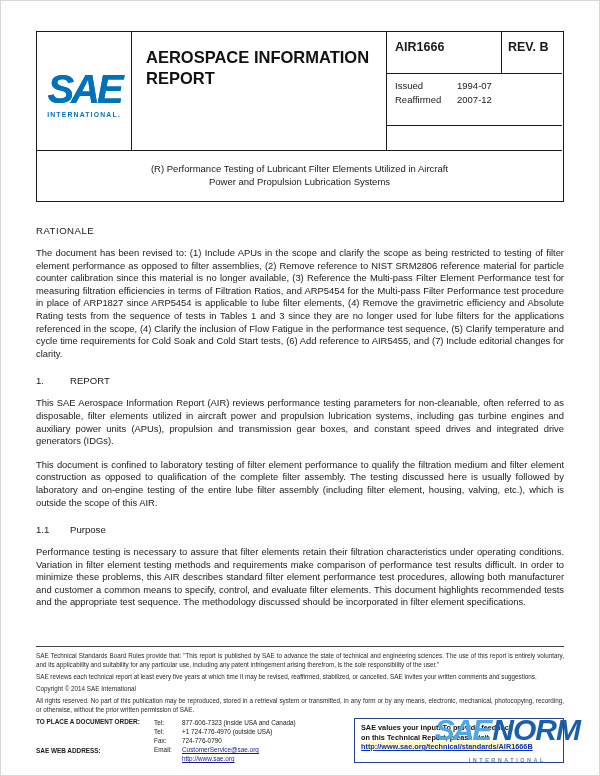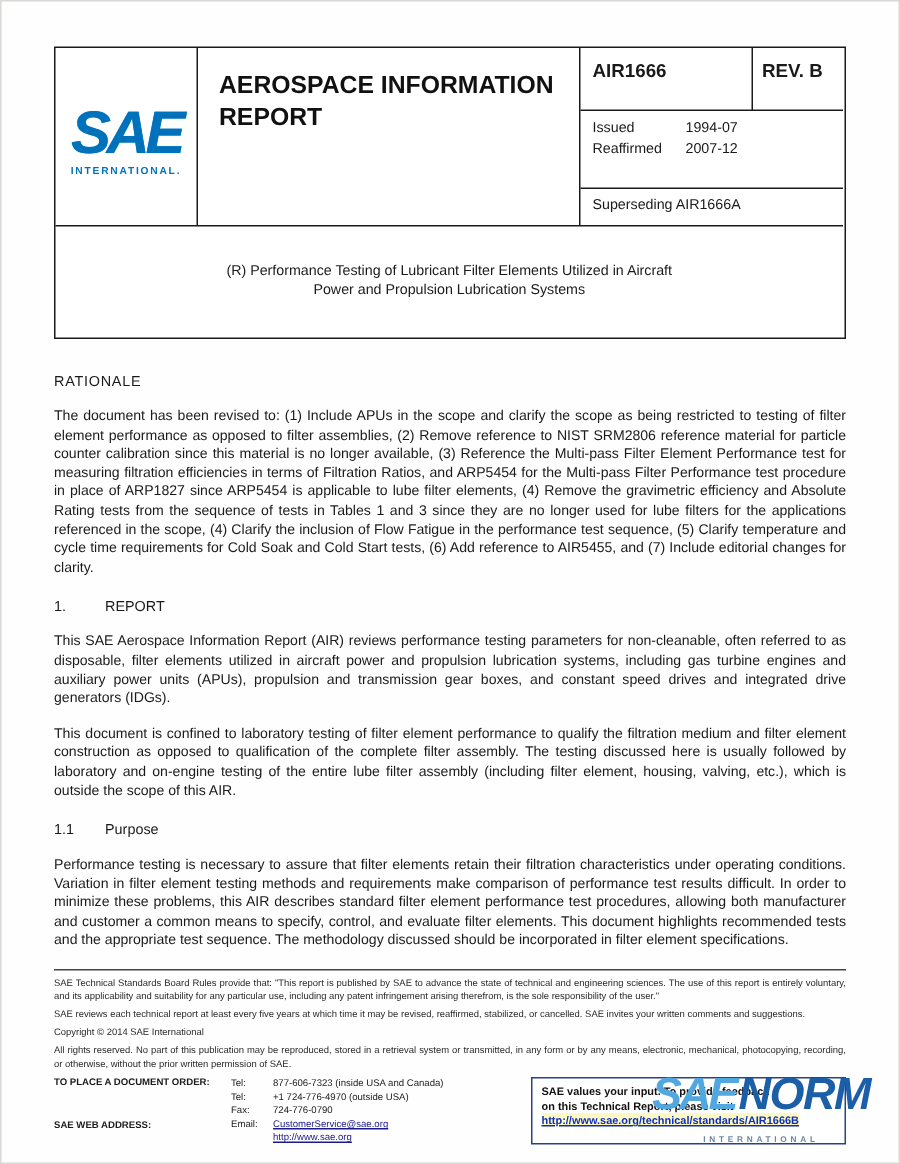--- a/index.html
+++ b/index.html
@@ -69,21 +69,21 @@
   .cell-superseding {
     grid-column: 3 / 5; grid-row: 3;
     padding: 5px 8px;
   }
   .cell-title {
     grid-column: 1 / 5; grid-row: 4;
     border-top: 1.6px solid #1a1a1a;
     text-align: center; padding: 8px 20px 9px;
     line-height: 12.5px;
   }
-  .cell-title .ttl { max-width: 320px; margin: 16px auto; }
+  .cell-title .ttl { max-width: 320px; margin: 4px auto; }
 
   
   .rationale-head {
     font-size: 9.6px; letter-spacing: 0.5px;
     margin-top: 23px; color: #1a1a1a;
   }
   p.body-text {
     font-size: 9.4px; line-height: 12.6px; text-align: justify;
     color: #1a1a1a; margin-top: 11px;
   }
@@ -157,21 +157,20 @@
       <div class="cell cell-dates">
         <div class="date-row">
           <span class="date-label">Issued</span>
           <span>1994-07</span>
         </div>
         <div class="date-row">
           <span class="date-label">Reaffirmed</span>
           <span>2007-12</span>
         </div>
       </div>
-      <div class="cell cell-superseding">Superseding AIR1666A</div>
       <div class="cell cell-title">
         <div class="ttl">(R) Performance Testing of Lubricant Filter Elements Utilized in Aircraft Power and Propulsion Lubrication Systems</div>
       </div>
     </div>
 
     <div class="rationale-head">RATIONALE</div>
     <p class="body-text">The document has been revised to: (1) Include APUs in the scope and clarify the scope as being restricted to testing of filter element performance as opposed to filter assemblies, (2) Remove reference to NIST SRM2806 reference material for particle counter calibration since this material is no longer available, (3) Reference the Multi-pass Filter Element Performance test for measuring filtration efficiencies in terms of Filtration Ratios, and ARP5454 for the Multi-pass Filter Performance test procedure in place of ARP1827 since ARP5454 is applicable to lube filter elements, (4) Remove the gravimetric efficiency and Absolute Rating tests from the sequence of tests in Tables 1 and 3 since they are no longer used for lube filters for the applications referenced in the scope, (4) Clarify the inclusion of Flow Fatigue in the performance test sequence, (5) Clarify temperature and cycle time requirements for Cold Soak and Cold Start tests, (6) Add reference to AIR5455, and (7) Include editorial changes for clarity.</p>
 
     <div class="sec-head">
       <span class="sec-num">1.</span>

